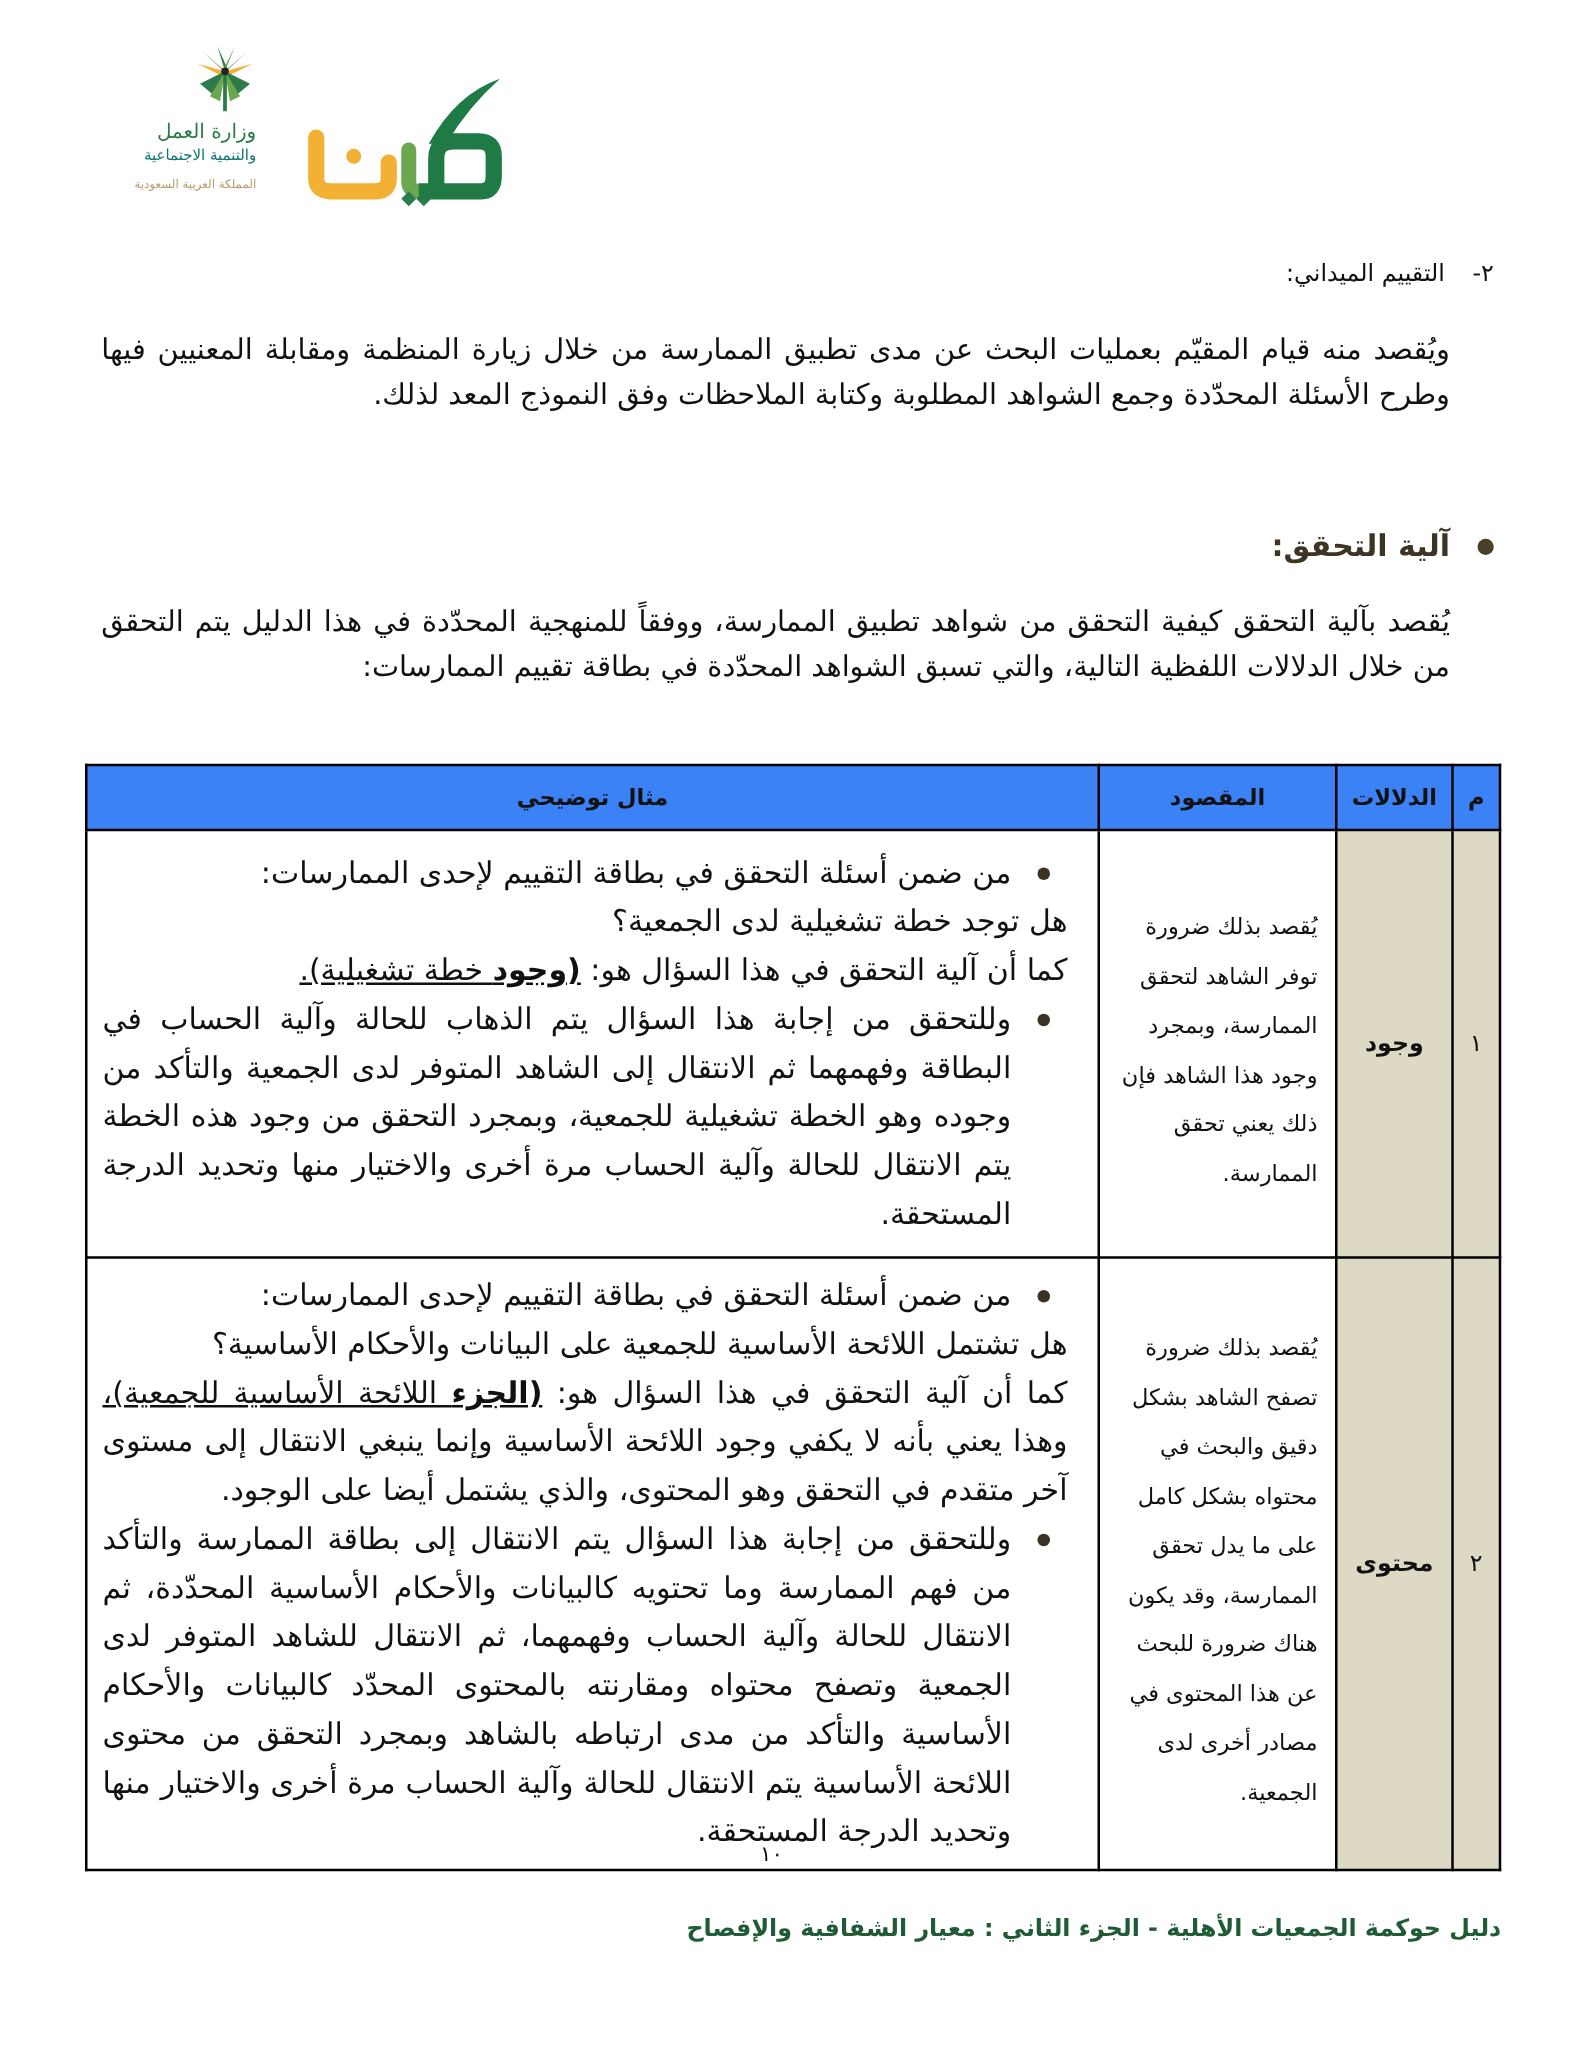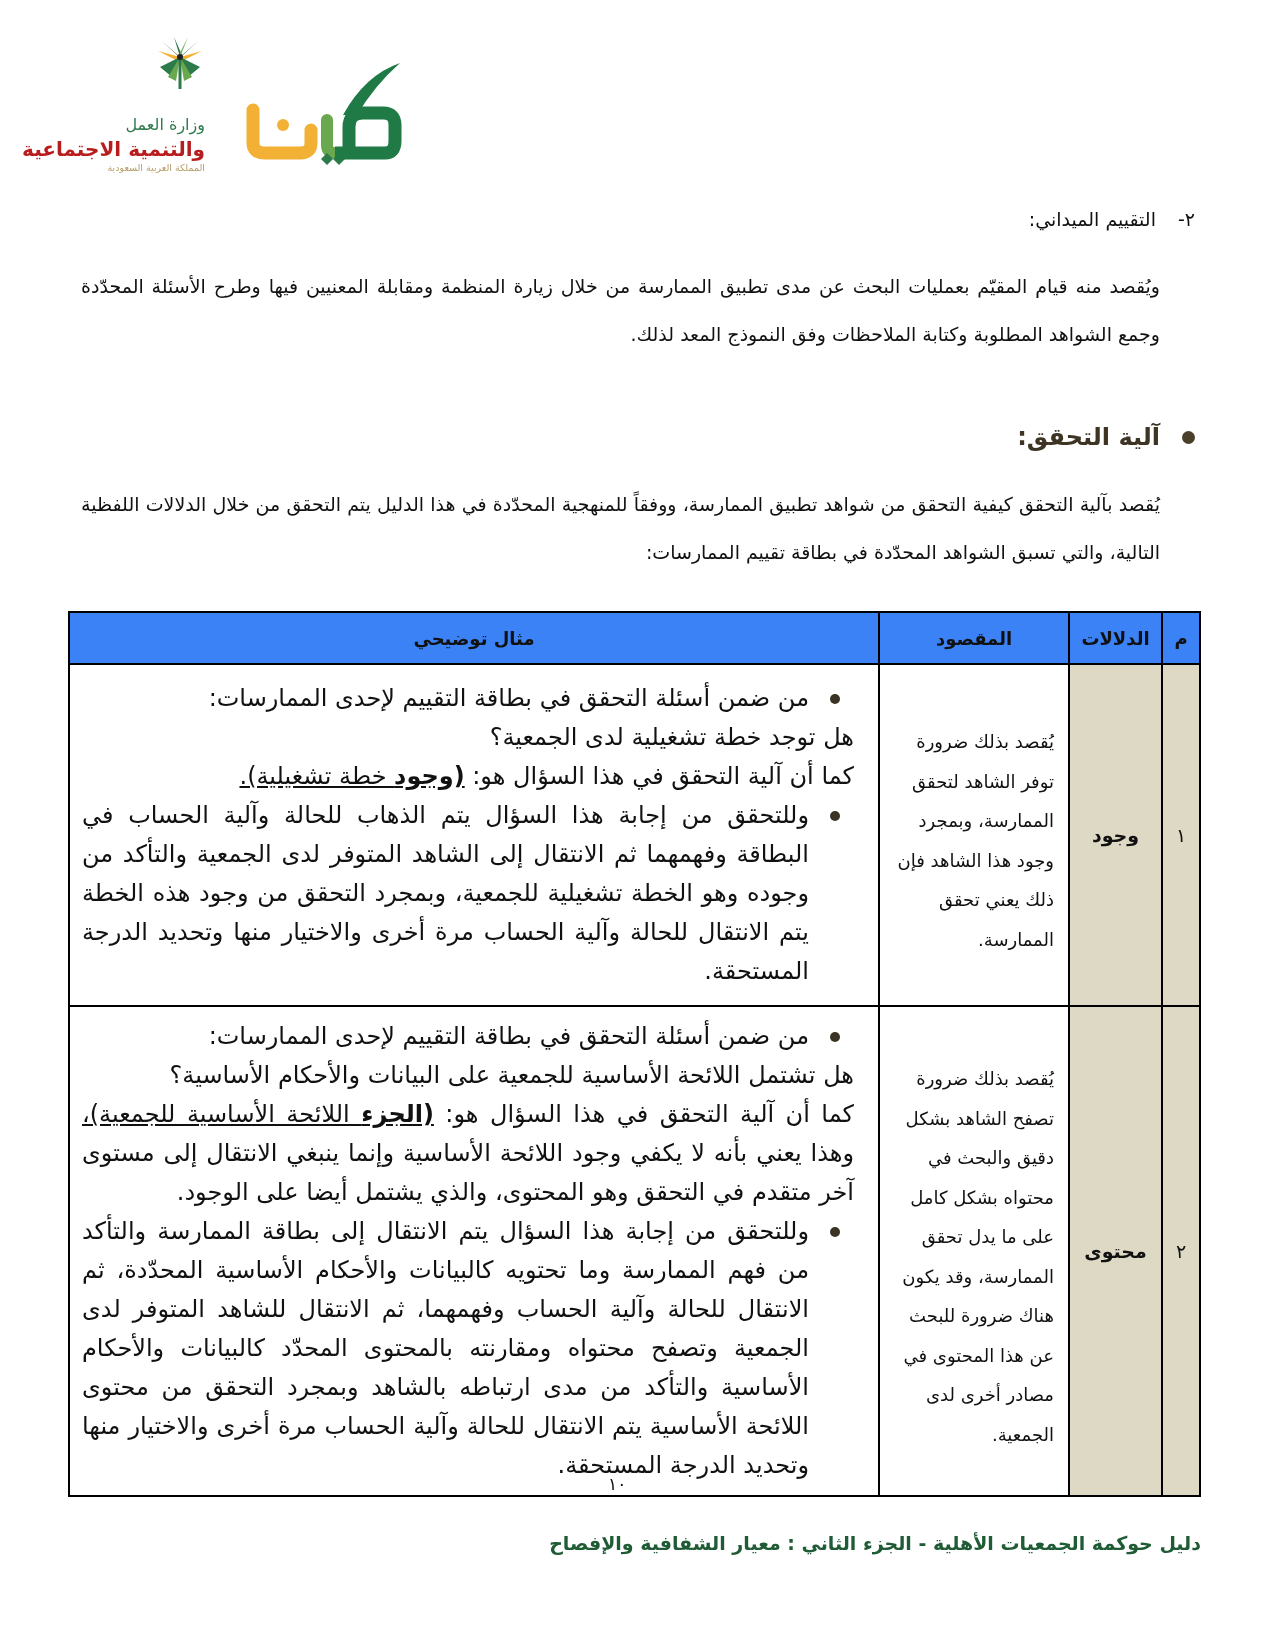--- a/index.html
+++ b/index.html
@@ -2,30 +2,30 @@
 <html><head>
   <meta charset="utf-8">
   <style>
     html, body { margin: 0; padding: 0; background: #ffffff; }
     body { width: 1275px; height: 1650px; position: relative; overflow: hidden;
       font-family: "DejaVu Sans", sans-serif; color: #111; direction: rtl; }
 
     .logos { position: absolute; left: 55px; top: 30px; width: 360px; height: 140px; direction: ltr; }
     .ministry { position: absolute; left: 0; top: 0; width: 150px; height: 140px; }
     .ministry svg { position: absolute; left: 95px; top: 5px; }
-    .ministry .m-line { position: absolute; right: 0; direction: rtl; white-space: nowrap; font-family: "DejaVu Sans", sans-serif; margin-top: 20px; }
+    .ministry .m-line { position: absolute; right: 0; direction: rtl; white-space: nowrap; font-family: "DejaVu Sans", sans-serif; }
     .ministry .m1 { top: 65px; font-size: 16px; color: #2d7a4a; }
-    .ministry .m2 { top: 87px; font-size: 20px; color: #b91c1c; font-weight: bold; }
+    .ministry .m2 { top: 87px; font-size: 12px; color: #0f766e; }
     .ministry .m3 { top: 112px; font-size: 9.5px; color: #b79d6b; }
     .brand { position: absolute; left: 190px; top: 25px; }
 
     .sec-title { position: absolute; right: 80px; top: 208px; font-size: 19px; white-space: nowrap; }
     .sec-title .num { margin-left: 22px; }
 
-    .para { position: absolute; right: 115px; left: 81px; font-size: 19px; line-height: 48px; text-align: justify; text-align-last: right; }
+    .para { position: absolute; right: 115px; left: 81px; font-size: 23px; line-height: 36px; text-align: justify; text-align-last: right; }
     .para1 { top: 262px; }
     .para2 { top: 480px; }
 
     .heading { position: absolute; right: 80px; top: 423px; font-size: 24px; font-weight: bold; color: #3d3424; white-space: nowrap; display: flex; align-items: center; }
     .heading .dot { width: 13px; height: 13px; border-radius: 50%; background: #4a3f2a; margin-left: 22px; display: inline-block; }
 
     table.t { position: absolute; left: 68px; top: 611px; width: 1133px; border-collapse: collapse; table-layout: fixed; }
     table.t th, table.t td { border: 2.5px solid #000; padding: 0; vertical-align: middle; }
     table.t th { background: #3b82f6; height: 50px; font-size: 18px; font-weight: bold; text-align: center; }
     table.t td.num, table.t td.ind { background: #ded9c4; text-align: center; font-size: 19px; font-weight: bold; }

